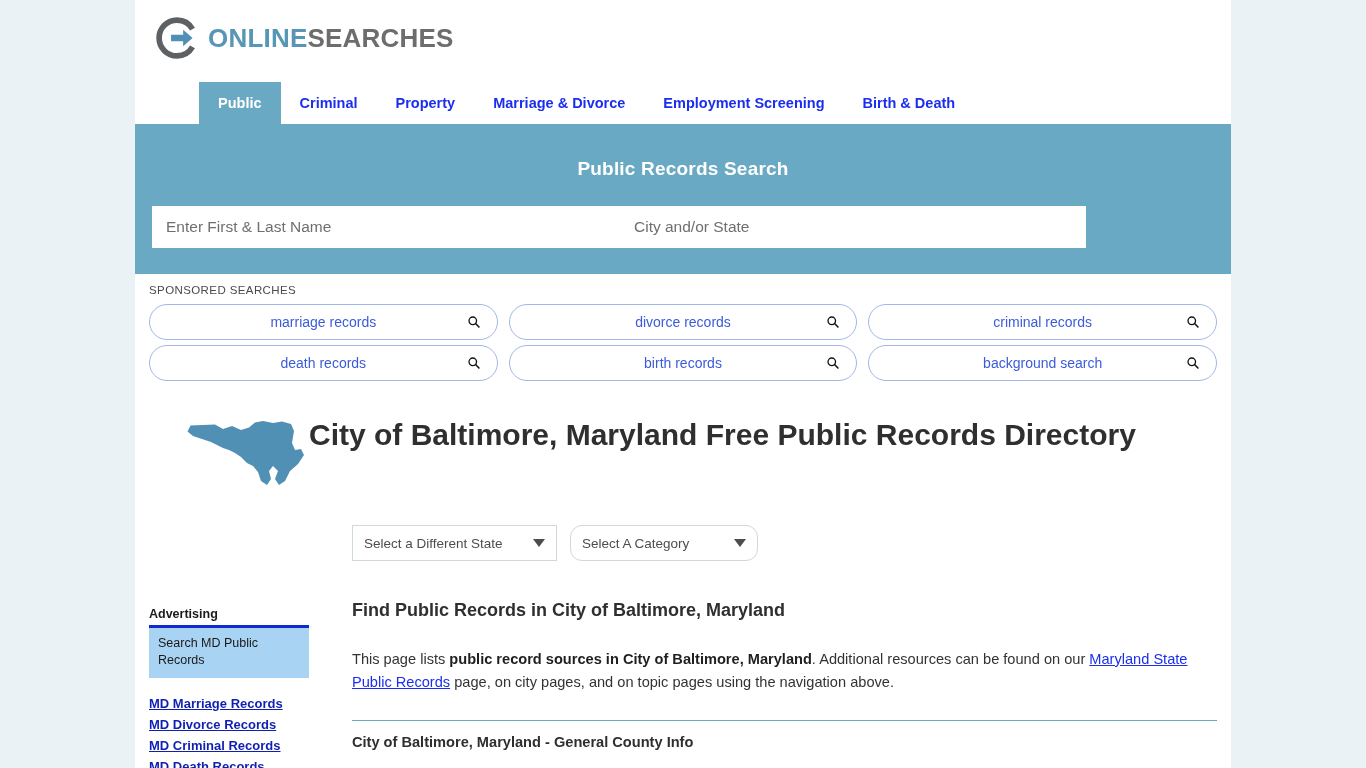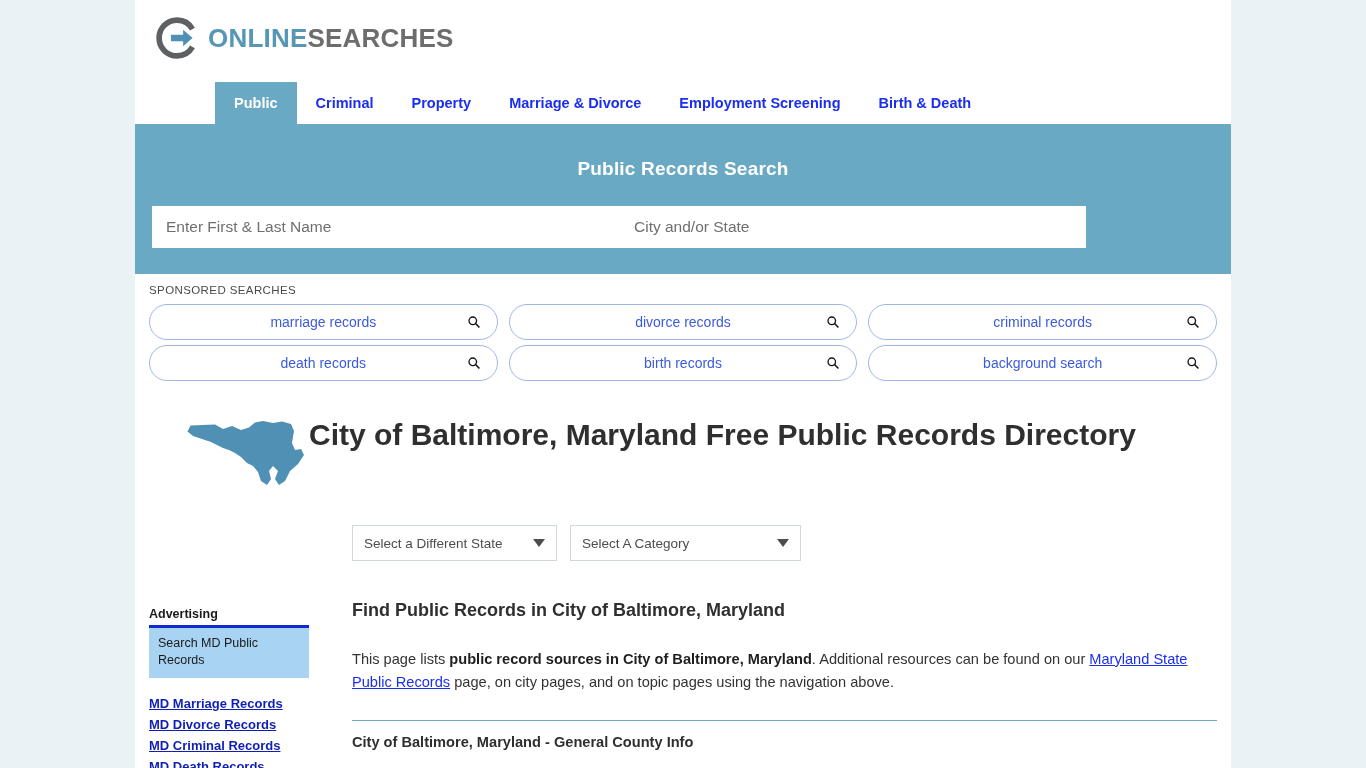--- a/index.html
+++ b/index.html
@@ -57,21 +57,21 @@
     white-space: nowrap;
   }
   .logo-text .w1 { color: #5796b5; }
   .logo-text .w2 { color: #6d6d6d; }
 
   
   .nav-bar {
     position: relative;
     height: 42px;
     background: #ffffff;
-    padding-left: 80px;
+    padding-left: 64px;
     display: flex;
     align-items: stretch;
   }
   .nav-tab {
     display: flex;
     align-items: center;
     padding: 0 19px;
     font-size: 14.5px;
     font-weight: bold;
     color: #1b2ef0;
@@ -211,21 +211,21 @@
     display: flex;
     align-items: center;
     font-size: 13.5px;
     color: #4d4d4d;
     padding: 0 34px 0 11px;
     cursor: pointer;
     white-space: nowrap;
   }
   .sel.s1 { width: 205px; }
   .sel.s2 { width: 205px; }
-  .sel.s3 { width: 231px; }
+  .sel.s3 { width: 188px; border-radius: 12px; }
   .sel .caret {
     position: absolute;
     right: 11px;
     top: 50%;
     transform: translateY(-50%);
     width: 0; height: 0;
     border-left: 6px solid transparent;
     border-right: 6px solid transparent;
     border-top: 8px solid #4d4d4d;
   }

